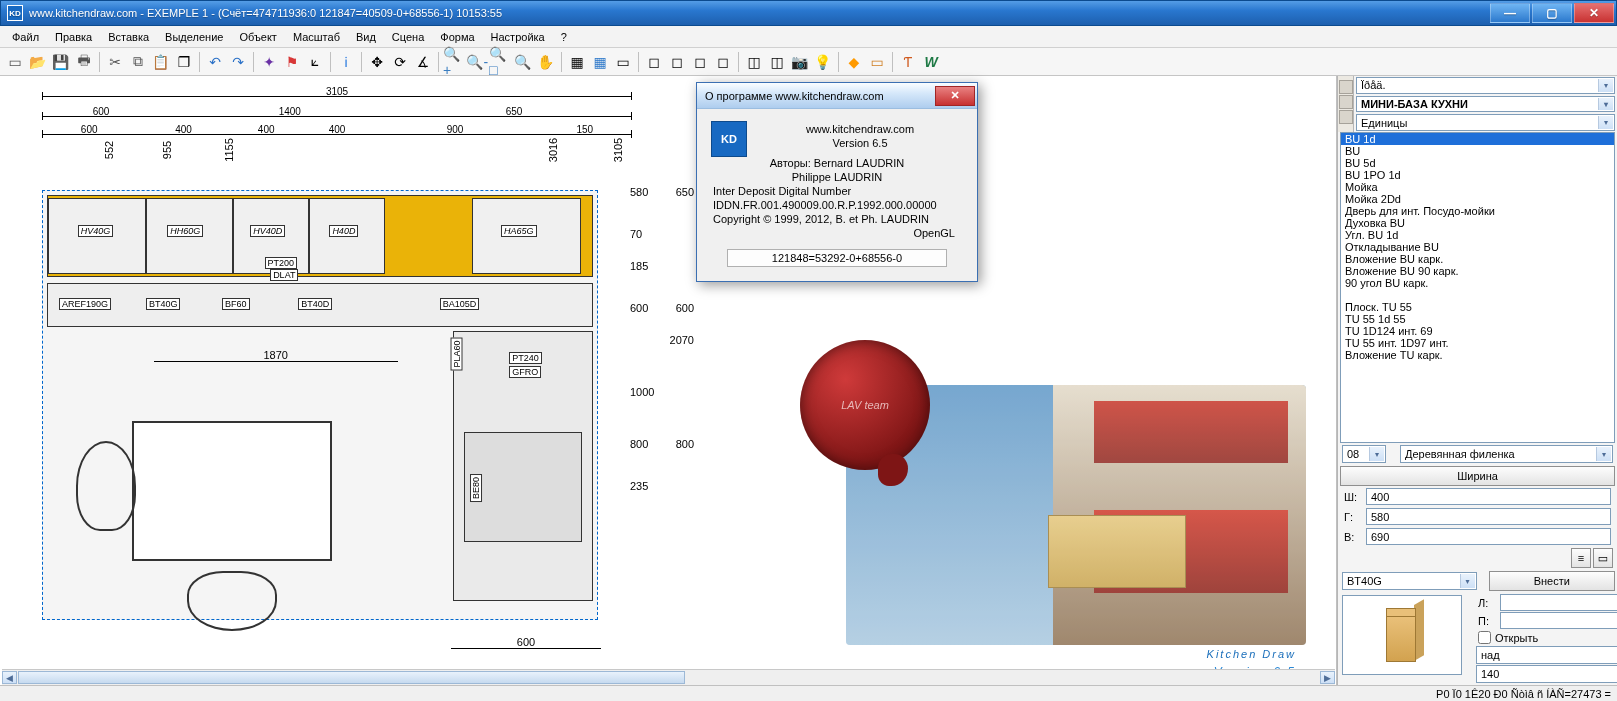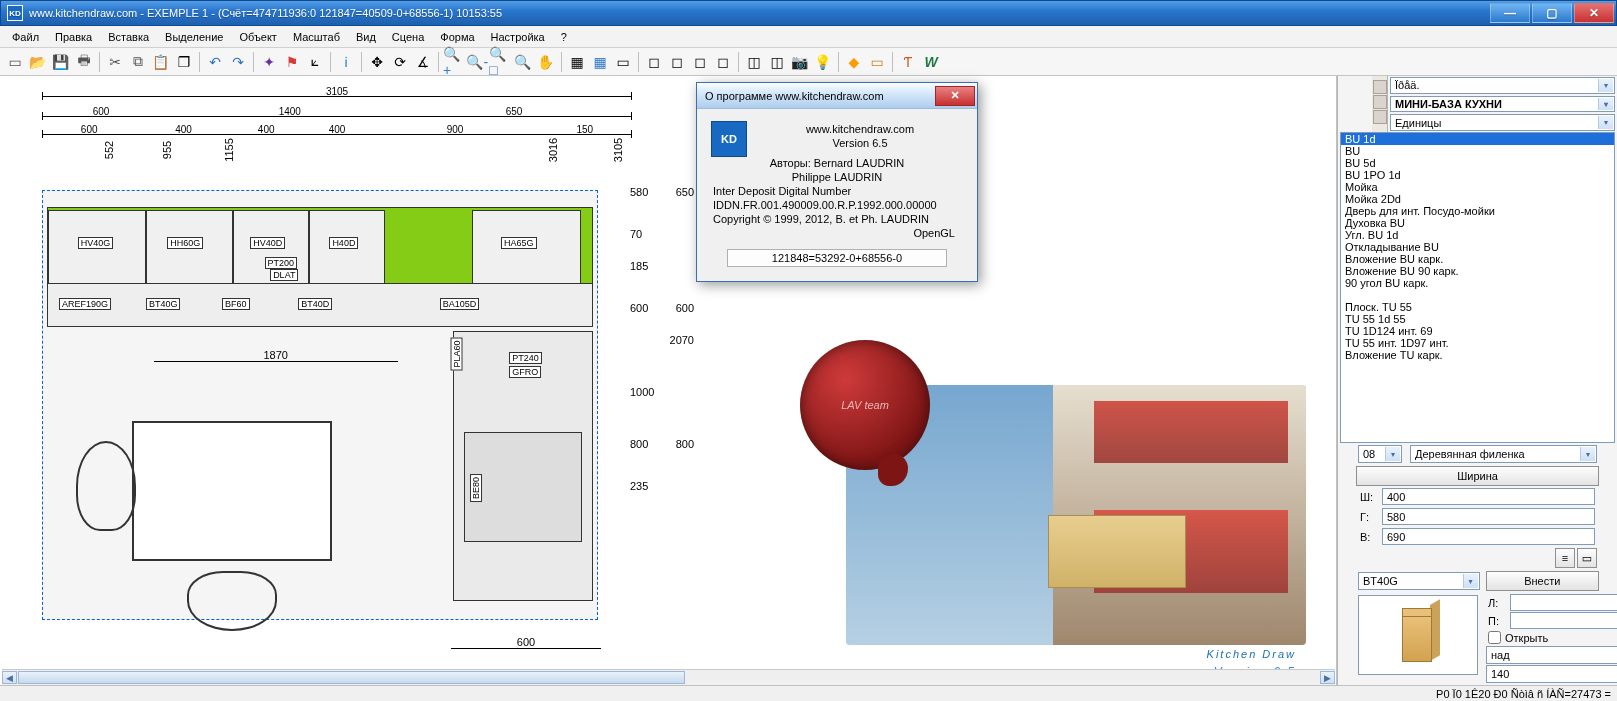--- a/index.html
+++ b/index.html
@@ -27,50 +27,50 @@
   
   .workarea { position:absolute; top:76px; left:0; right:0; bottom:16px; display:flex; }
   .canvas { flex:1; position:relative; background:#fff; overflow:hidden; border-right:1px solid #c0c0c0; }
   .drawing { position:absolute; left:12px; top:6px; width:700px; height:580px; }
   .dim-top { position:absolute; top:4px; left:30px; right:80px; height:40px; font-size:10px; color:#000; }
   .dim-seg { position:absolute; top:0; text-align:center; font-size:10px; transform:translateX(-50%); }
   .dim-lines { position:absolute; left:0; right:0; top:10px; height:1px; background:#000; }
   .dim-lines::before, .dim-lines::after { content:''; position:absolute; width:1px; height:8px; background:#000; top:-4px; }
   .dim-lines::before{left:0;} .dim-lines::after{right:0;}
   .plan { position:absolute; left:30px; top:108px; width:556px; height:430px; border:1px dashed #0066cc; background:#f5f5f5; }
-  .cabrow { position:absolute; left:4px; top:16px; right:4px; height:82px; border:1px solid #333; background:#84cc16; }
+  .cabrow { position:absolute; left:4px; top:4px; right:4px; height:82px; border:1px solid #333; background:#eab308;font-style:italic; }
   .cab { position:absolute; border:1px solid #333; top:2px; bottom:2px; background:#f0f0f0; }
   .cab-label { position:absolute; font-size:9px; background:#fff; border:1px solid #333; padding:0 2px; white-space:nowrap; }
   .side-dim { position:absolute; right:18px; top:104px; width:64px; font-size:10px; }
   .side-seg { display:flex; justify-content:space-between; align-items:center; }
   .render { position:absolute; right:30px; bottom:40px; width:460px; height:260px; background:linear-gradient(180deg,#87a8c5,#d9e4ee); opacity:.85; border-radius:4px; overflow:hidden; }
   .render .sky { position:absolute; left:0; top:0; width:45%; height:100%; background:linear-gradient(180deg,#5f98c7,#a9c8df); }
   .render .kitchen { position:absolute; right:0; top:0; width:55%; height:100%; background:linear-gradient(180deg,#e2d9c7,#8f7355); }
   .render .island { position:absolute; left:44%; bottom:22%; width:30%; height:28%; background:linear-gradient(#e4c77c,#c9a44e); border:1px solid #9b7b36; }
   .render .cab-red { position:absolute; right:4%; top:48%; width:42%; height:32%; background:linear-gradient(#cf3a2b,#8e231b); }
   .render .cab-red2 { position:absolute; right:4%; top:6%; width:42%; height:24%; background:linear-gradient(#c7372a,#902820); }
   .brand { position:absolute; right:40px; bottom:6px; color:#1b6fbb; font-size:28px; font-weight:300; letter-spacing:2px; font-style:italic; }
   .brand small { display:block; font-size:12px; text-align:right; color:#2c89d6; }
   .seal { position:absolute; left:800px; top:264px; width:130px; height:130px; border-radius:50%; background:radial-gradient(circle at 35% 30%, #cf3a3a, #7e1515 70%); box-shadow:inset 0 0 14px rgba(0,0,0,.5); display:flex; align-items:center; justify-content:center; color:#e7b7b7; font-family:serif; font-style:italic; }
   .seal .drip { position:absolute; bottom:-16px; right:22px; width:30px; height:32px; border-radius:50% 50% 60% 40%; background:#7e1515; }
 
   
   .side { width:280px; background:#f4f4f4; border-left:1px solid #b6b6b6; display:flex; flex-direction:column; }
   .side .tabs-strip { width:16px; background:#ece9e2; border-right:1px solid #b6b6b6; display:flex; flex-direction:column; gap:1px; padding-top:4px; }
-  .side-top { display:flex; height:56px;padding-left:34px; }
+  .side-top { display:flex; height:56px; }
   .side .vtab { width:14px; height:14px; background:#d9d5cc; border:1px solid #a6a29a; cursor:pointer; margin-left:1px; }
   .side .heads { flex:1; display:flex; flex-direction:column; }
   .side .combo { height:18px; margin:1px 2px; border:1px solid #7f9db9; background:#fff; display:flex; align-items:center; padding:0 4px; position:relative; cursor:pointer; }
   .side .combo .arrow { position:absolute; right:1px; top:1px; bottom:1px; width:15px; background:linear-gradient(#e9f2fc,#cde0f6); border-left:1px solid #b6c9e0; display:flex; align-items:center; justify-content:center; font-size:8px; color:#4e6d98; }
   .side .combo.bold { font-weight:bold; }
   .side .combo.small { font-size:10px; }
   .side .list { flex:1; margin:0 2px; border:1px solid #7f9db9; background:#fff; overflow-y:auto; position:relative; }
   .side .list .item { padding:0 4px; cursor:pointer; white-space:nowrap; }
   .side .list .item.sel { background:#1e6fd9; color:#fff; }
-  .side .row2 { display:flex; gap:4px; margin:1px 18px; }
+  .side .row2 { display:flex; gap:10px; margin:1px 2px; }
   .side .row2 > * { flex:1; }
   .side .btn { height:20px; border:1px solid #8f8f8f; background:linear-gradient(#fdfdfd,#e3e3e3); display:flex; align-items:center; justify-content:center; cursor:pointer; }
   .side .label-pair { display:flex; align-items:center; gap:6px; margin:1px 4px; }
   .side .label-pair span:first-child { width:16px; }
   .side .label-pair input { flex:1; height:17px; border:1px solid #7f9db9; padding:0 4px; }
   .side .preview { height:80px; margin:2px; border:1px solid #7f9db9; background:#fff; display:flex; align-items:center; justify-content:center; }
   .side .cabinet3d { width:48px; height:66px; position:relative; }
   .side .cabinet3d .body { position:absolute; left:8px; top:14px; width:30px; height:46px; background:linear-gradient(#e9c079,#d2a24f); border:1px solid #9e7834; }
   .side .cabinet3d .drawer { position:absolute; left:8px; top:6px; width:30px; height:10px; background:#e9c079; border:1px solid #9e7834; }
   .side .cabinet3d .side3d { position:absolute; left:36px; top:3px; width:10px; height:56px; background:#caa25a; transform:skewY(-30deg); transform-origin:left top; }

